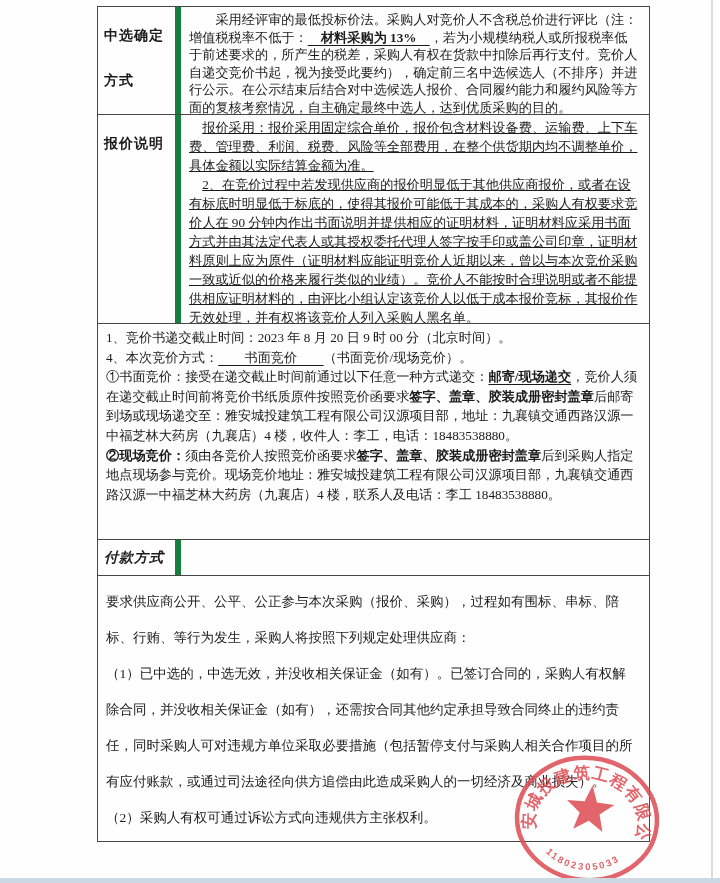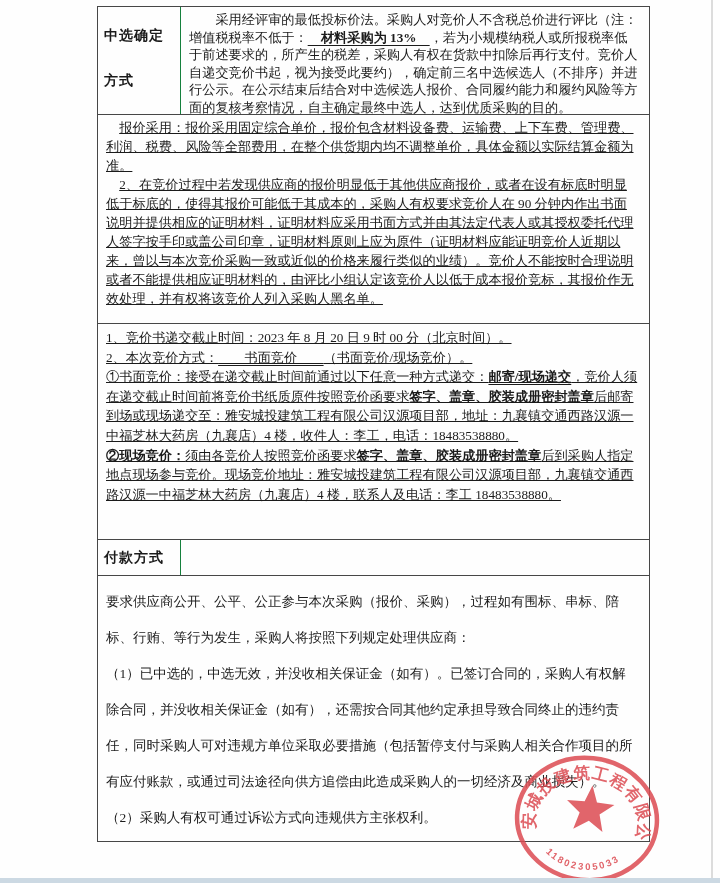--- a/index.html
+++ b/index.html
@@ -6,32 +6,32 @@
   .page{
     position:relative;width:720px;height:883px;background:#fefefe;overflow:hidden;
     font-family:"Liberation Serif","DejaVu Serif",serif;color:#1b1b1b;
   }
   .doc-table{
     position:absolute;left:97px;top:6px;width:553px;
     border:1px solid #474747;background:transparent;box-sizing:border-box;
   }
   .t-row{display:flex;box-sizing:border-box;}
   .t-row + .t-row{border-top:1px solid #474747;}
-  .r0{height:107px;} .r1{height:209px;} .r2{height:216px;} .r3{height:36px;} .r4{height:266px;}
+  .r0{height:107px;} .r1{height:209px;} .r2{height:216px;} .r3{height:36px;font-style:italic;} .r4{height:266px;}
   .label-cell{
-    width:83px;box-sizing:border-box;border-right:1px solid #15803d;
+    width:83px;box-sizing:border-box;border-right:6px solid #15803d;
     font-weight:bold;font-size:14px;letter-spacing:1px;
     padding:6px 2px 0 6px;line-height:45px;overflow:hidden;
   }
   .label-center{display:flex;align-items:center;padding:0 2px 0 6px;line-height:20px;}
   .content-cell{flex:1;box-sizing:border-box;overflow:hidden;}
   .content-cell p{margin:0;}
   .c0{padding:4px 10px 0 8px;font-size:13.2px;line-height:17.6px;}
   .c1{padding:3px 10px 0 8px;font-size:13.2px;line-height:19px;text-decoration:underline;}
-  .c2{padding:4px 10px 0 8px;font-size:13.2px;line-height:19.6px;text-decoration:underline;}
+  .c2{padding:4px 10px 0 8px;font-size:13.2px;line-height:19.6px;}
   .c3{padding:8px 10px 0 8px;font-size:13.5px;line-height:20px;}
   .c4{padding:8px 10px 0 8px;font-size:13.5px;line-height:36px;}
   .ind2{text-indent:2em;}
   .ind1{text-indent:1em;}
   .ul{text-decoration:underline;text-underline-offset:3px;}
   .b{font-weight:bold;}
   .seal{position:absolute;left:502px;top:739px;width:170px;height:160px;opacity:.85;}
   .page-right-edge{position:absolute;left:711px;top:0;bottom:5px;width:2px;background:#dcdcdc;}
   .page-bottom-edge{position:absolute;left:0;bottom:0;width:720px;height:5px;background:#ccd9e3;}
 </style>
@@ -45,30 +45,33 @@
     <div class="t-row r0">
       <div class="label-cell">
         <span>中选确定方式</span>
       </div>
       <div class="content-cell c0">
         <p class="ind2"><span>采用经评审的最低投标价法。采购人对竞价人不含税总价进行评比（注：增值税税率不低于：</span><span class="b ul">　材料采购为 13%　</span><span>，若为小规模纳税人或所报税率低于前述要求的，所产生的税差，采购人有权在货款中扣除后再行支付。竞价人自递交竞价书起，视为接受此要约），确定前三名中选候选人（不排序）并进行公示。在公示结束后结合对中选候选人报价、合同履约能力和履约风险等方面的复核考察情况，自主确定最终中选人，达到优质采购的目的。</span></p>
       </div>
     </div>
 
     <div class="t-row r1">
+      <div class="label-cell">
+        <span>报价说明</span>
+      </div>
       <div class="content-cell c1">
         <p class="ind1"><span>报价采用：报价采用固定综合单价，报价包含材料设备费、运输费、上下车费、管理费、利润、税费、风险等全部费用，在整个供货期内均不调整单价，具体金额以实际结算金额为准。</span></p>
         <p class="ind1"><span>2、在竞价过程中若发现供应商的报价明显低于其他供应商报价，或者在设有标底时明显低于标底的，使得其报价可能低于其成本的，采购人有权要求竞价人在 90 分钟内作出书面说明并提供相应的证明材料，证明材料应采用书面方式并由其法定代表人或其授权委托代理人签字按手印或盖公司印章，证明材料原则上应为原件（证明材料应能证明竞价人近期以来，曾以与本次竞价采购一致或近似的价格来履行类似的业绩）。竞价人不能按时合理说明或者不能提供相应证明材料的，由评比小组认定该竞价人以低于成本报价竞标，其报价作无效处理，并有权将该竞价人列入采购人黑名单。</span></p>
       </div>
     </div>
 
     <div class="t-row r2">
       <div class="content-cell c2">
         <p><span>1、竞价书递交截止时间：2023 年 8 月 20 日 9 时 00 分（北京时间）。</span></p>
-        <p><span>2、本次竞价方式：</span><span class="ul">　　书面竞价　　</span><span>（书面竞价/现场竞价）。</span></p>
+        <p><span>4、本次竞价方式：</span><span class="ul">　　书面竞价　　</span><span>（书面竞价/现场竞价）。</span></p>
         <p><span>①书面竞价：接受在递交截止时间前通过以下任意一种方式递交：</span><span class="b ul">邮寄/现场递交</span><span>，竞价人须在递交截止时间前将竞价书纸质原件按照竞价函要求</span><span class="b">签字、盖章、胶装成册密封盖章</span><span>后邮寄到场或现场递交至：雅安城投建筑工程有限公司汉源项目部，地址：九襄镇交通西路汉源一中福芝林大药房（九襄店）4 楼，收件人：李工，电话：18483538880。</span></p>
         <p><span class="b">②现场竞价：</span><span>须由各竞价人按照竞价函要求</span><span class="b">签字、盖章、胶装成册密封盖章</span><span>后到采购人指定地点现场参与竞价。现场竞价地址：雅安城投建筑工程有限公司汉源项目部，九襄镇交通西路汉源一中福芝林大药房（九襄店）4 楼，联系人及电话：李工 18483538880。</span></p>
       </div>
     </div>
 
     <div class="t-row r3">
       <div class="label-cell label-center">
         <span>付款方式</span>
       </div>
     </div>

